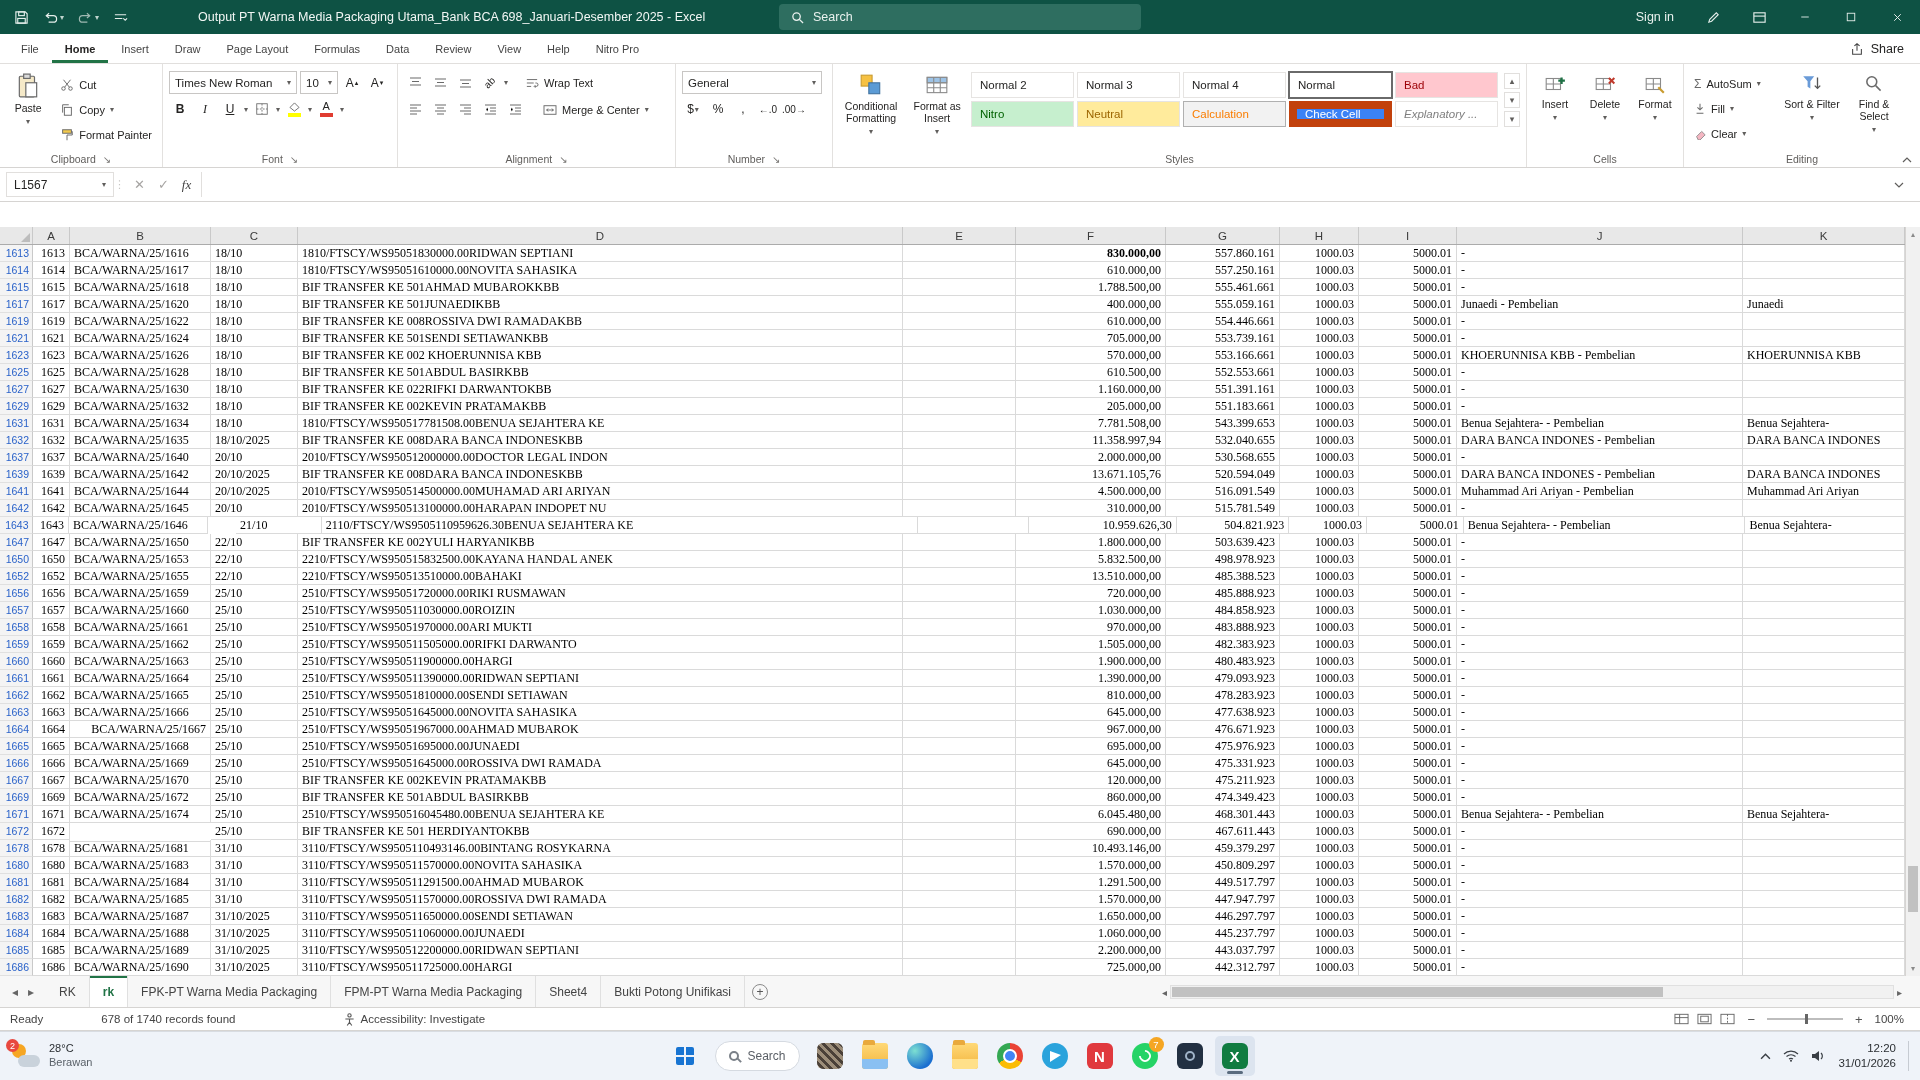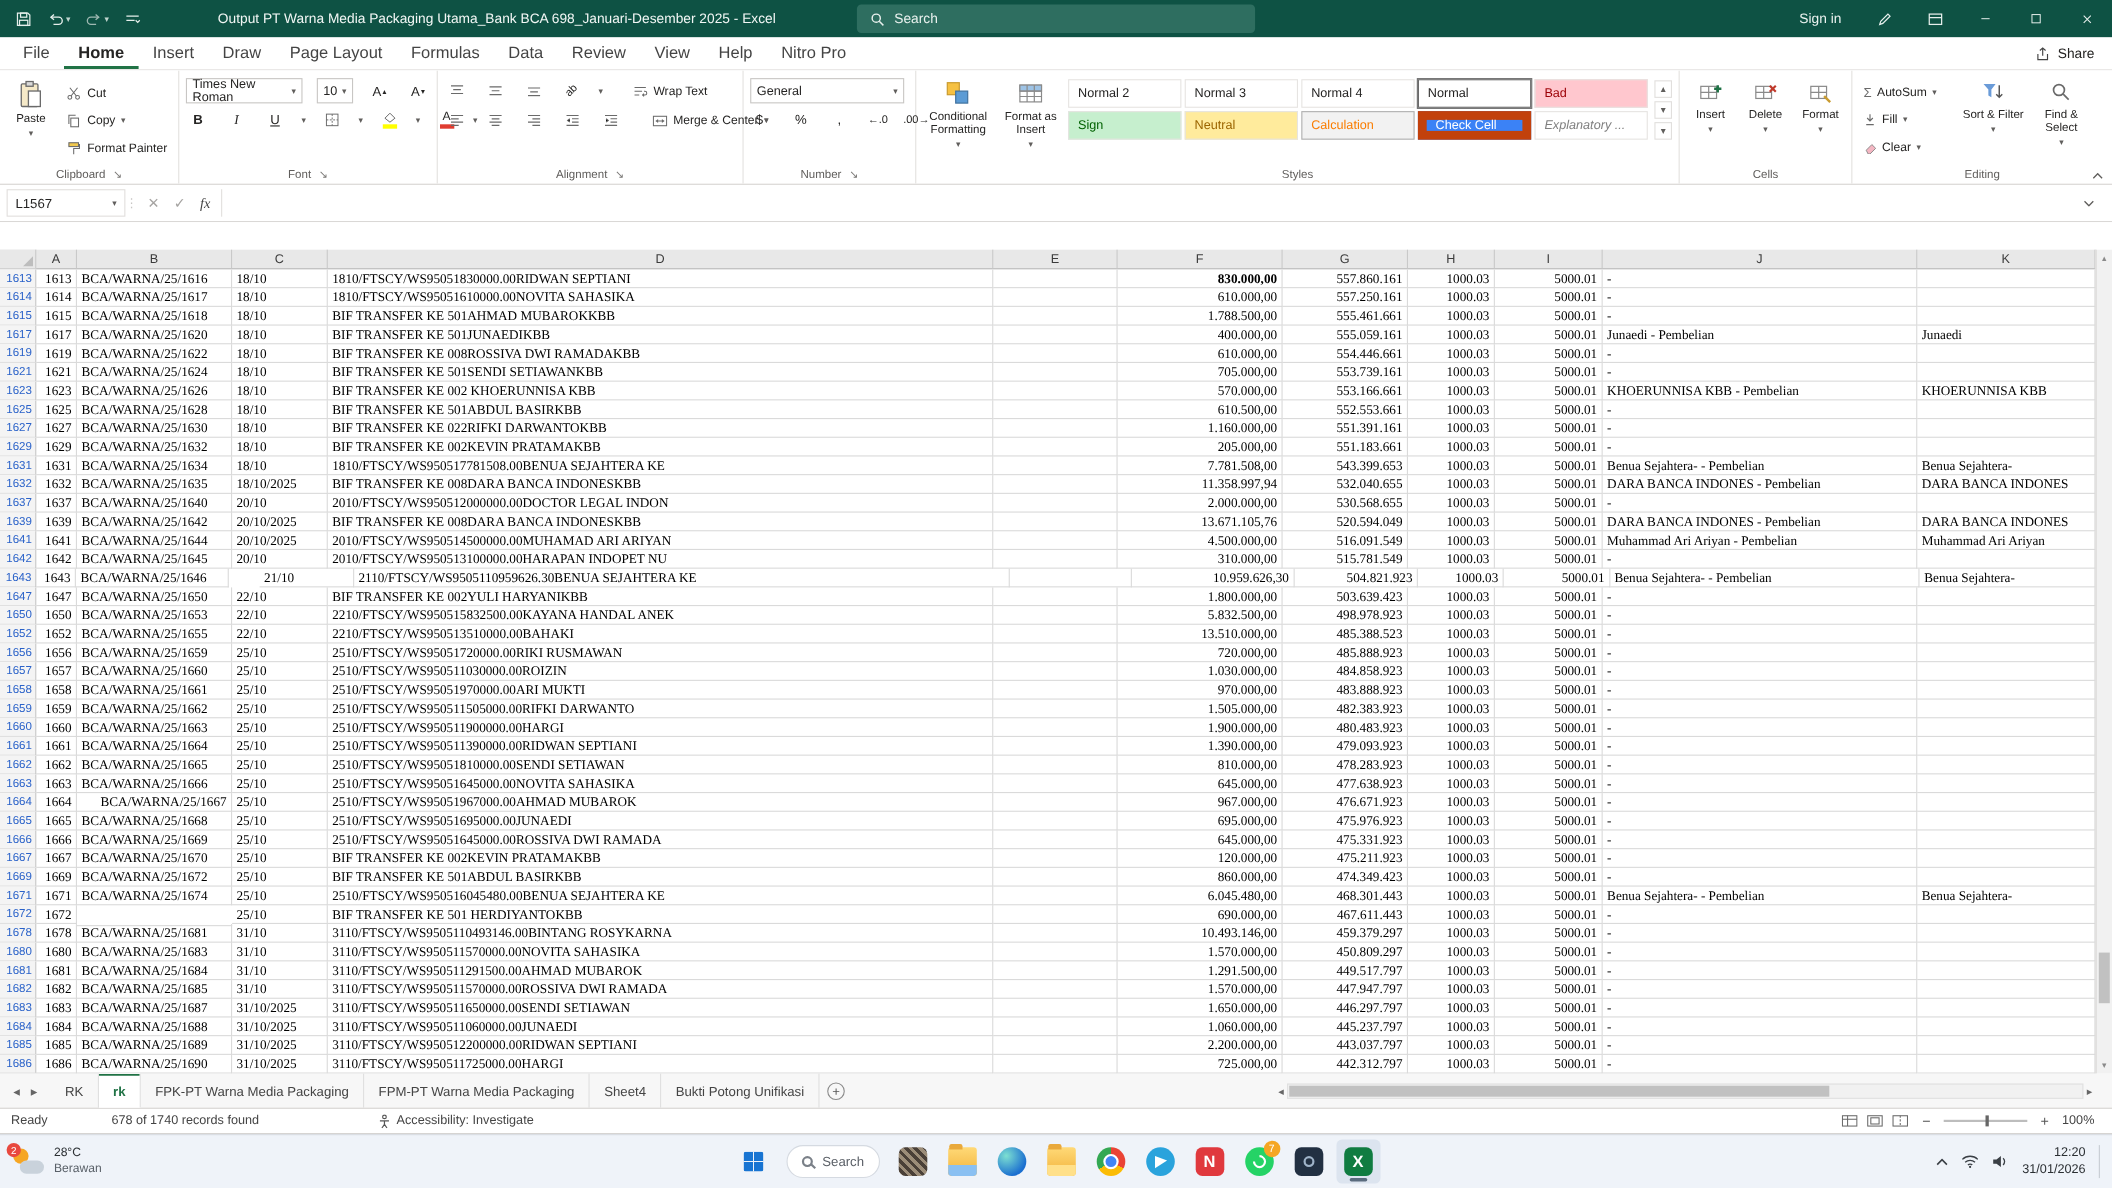--- a/index.html
+++ b/index.html
@@ -14,36 +14,36 @@
   .qat .qbtn{display:flex;align-items:center;gap:2px}
   .tb-title{margin-left:56px;white-space:nowrap;color:#F2F7F5}
   .tb-search{position:absolute;left:50%;top:4px;transform:translateX(-50%);width:362px;height:26px;background:#2E6E60;
              border-radius:4px;display:flex;align-items:center;padding:0 12px;gap:9px;color:#E9F1EE}
   .tb-right{margin-left:auto;display:flex;align-items:center;height:100%}
   .signin{padding:0 16px}
   .tb-btn{width:46px;height:100%;display:flex;align-items:center;justify-content:center}
 
   
   .ribbontabs{height:30px;background:#fff;display:flex;align-items:stretch;padding-left:8px;border-bottom:1px solid #E1DFDD;position:relative}
-  .rtab{display:flex;align-items:center;padding:0 13px;font-size:15px;color:#444}
+  .rtab{display:flex;align-items:center;padding:0 13px;font-size:11px;color:#444}
   .rtab.active{font-weight:bold;color:#252423;box-shadow:inset 0 -3px 0 #217346}
   .share{position:absolute;right:16px;top:0;height:100%;display:flex;align-items:center;gap:7px;font-size:12.5px;color:#252423}
 
   
   .ribbon{height:104px;background:#fff;border-bottom:1px solid #D6D4D2;display:flex;position:relative;overflow:hidden}
   .rgroup{position:relative;border-right:1px solid #E3E1DF;padding:5px 6px 20px 6px;display:flex;gap:6px;flex:0 0 auto}
   .glabel{position:absolute;bottom:2px;left:0;right:0;display:flex;justify-content:center;align-items:center;gap:7px;
           font-size:10.5px;color:#605E5C}
   .launcher{font-size:10px;color:#7A7876}
   .bigbtn{display:flex;flex-direction:column;align-items:center;justify-content:flex-start;gap:3px;
           font-size:10.5px;color:#252423;text-align:center;padding-top:4px;line-height:1.15}
   .scol{display:flex;flex-direction:column;justify-content:flex-start;gap:2px}
   .smallbtn{display:flex;align-items:center;gap:5px;font-size:11px;color:#252423;height:23px;padding:0 4px;white-space:nowrap}
   .vstack{display:flex;flex-direction:column;gap:4px}
-  .hrow{display:flex;align-items:center;gap:13px}
+  .hrow{display:flex;align-items:center;gap:3px}
   .combo{height:23px;border:1px solid #C8C6C4;background:#fff;display:flex;align-items:center;justify-content:space-between;
          font-size:11.5px;padding:0 5px;gap:4px}
   .fmtbtn{min-width:22px;height:22px;display:flex;align-items:center;justify-content:center;font-size:12px;gap:1px}
   .bold{font-weight:bold}.ital{font-style:italic;font-family:"Liberation Serif",serif}.undl{text-decoration:underline}
   .acolor{display:flex;flex-direction:column;align-items:center;line-height:1}
   .acolor .bar{width:13px;height:4px;margin-top:1px}
   .caret{font-size:8px;color:#605E5C}
   .gallery{display:grid;grid-template-columns:repeat(5,103px);grid-auto-rows:26px;gap:3px;align-content:start;padding-top:3px}
   .gcell{display:flex;align-items:center;padding-left:8px;font-size:11.5px;border:1px solid #E6E4E2;background:#fff}
   .k-selected{border:1px solid #6a6a6a;outline:1px solid #6a6a6a}
@@ -469,21 +469,21 @@
         </span>
         <span>Format as Insert</span>
         <span class="caret">▾</span>
       </div>
       <div class="gallery">
           <div class="gcell k-plain">Normal 2</div>
           <div class="gcell k-plain">Normal 3</div>
           <div class="gcell k-plain">Normal 4</div>
           <div class="gcell k-selected">Normal</div>
           <div class="gcell k-bad">Bad</div>
-          <div class="gcell k-good">Sign</div>
+          <div class="gcell k-good">Nitro</div>
           <div class="gcell k-neutral">Neutral</div>
           <div class="gcell k-calculation">Calculation</div>
           <div class="gcell k-check">Check Cell</div>
           <div class="gcell k-explanatory">Explanatory ...</div>
         </div>
       <div class="galscroll">
         <span>▴</span>
         <span>▾</span>
         <span>▾</span>
       </div>

